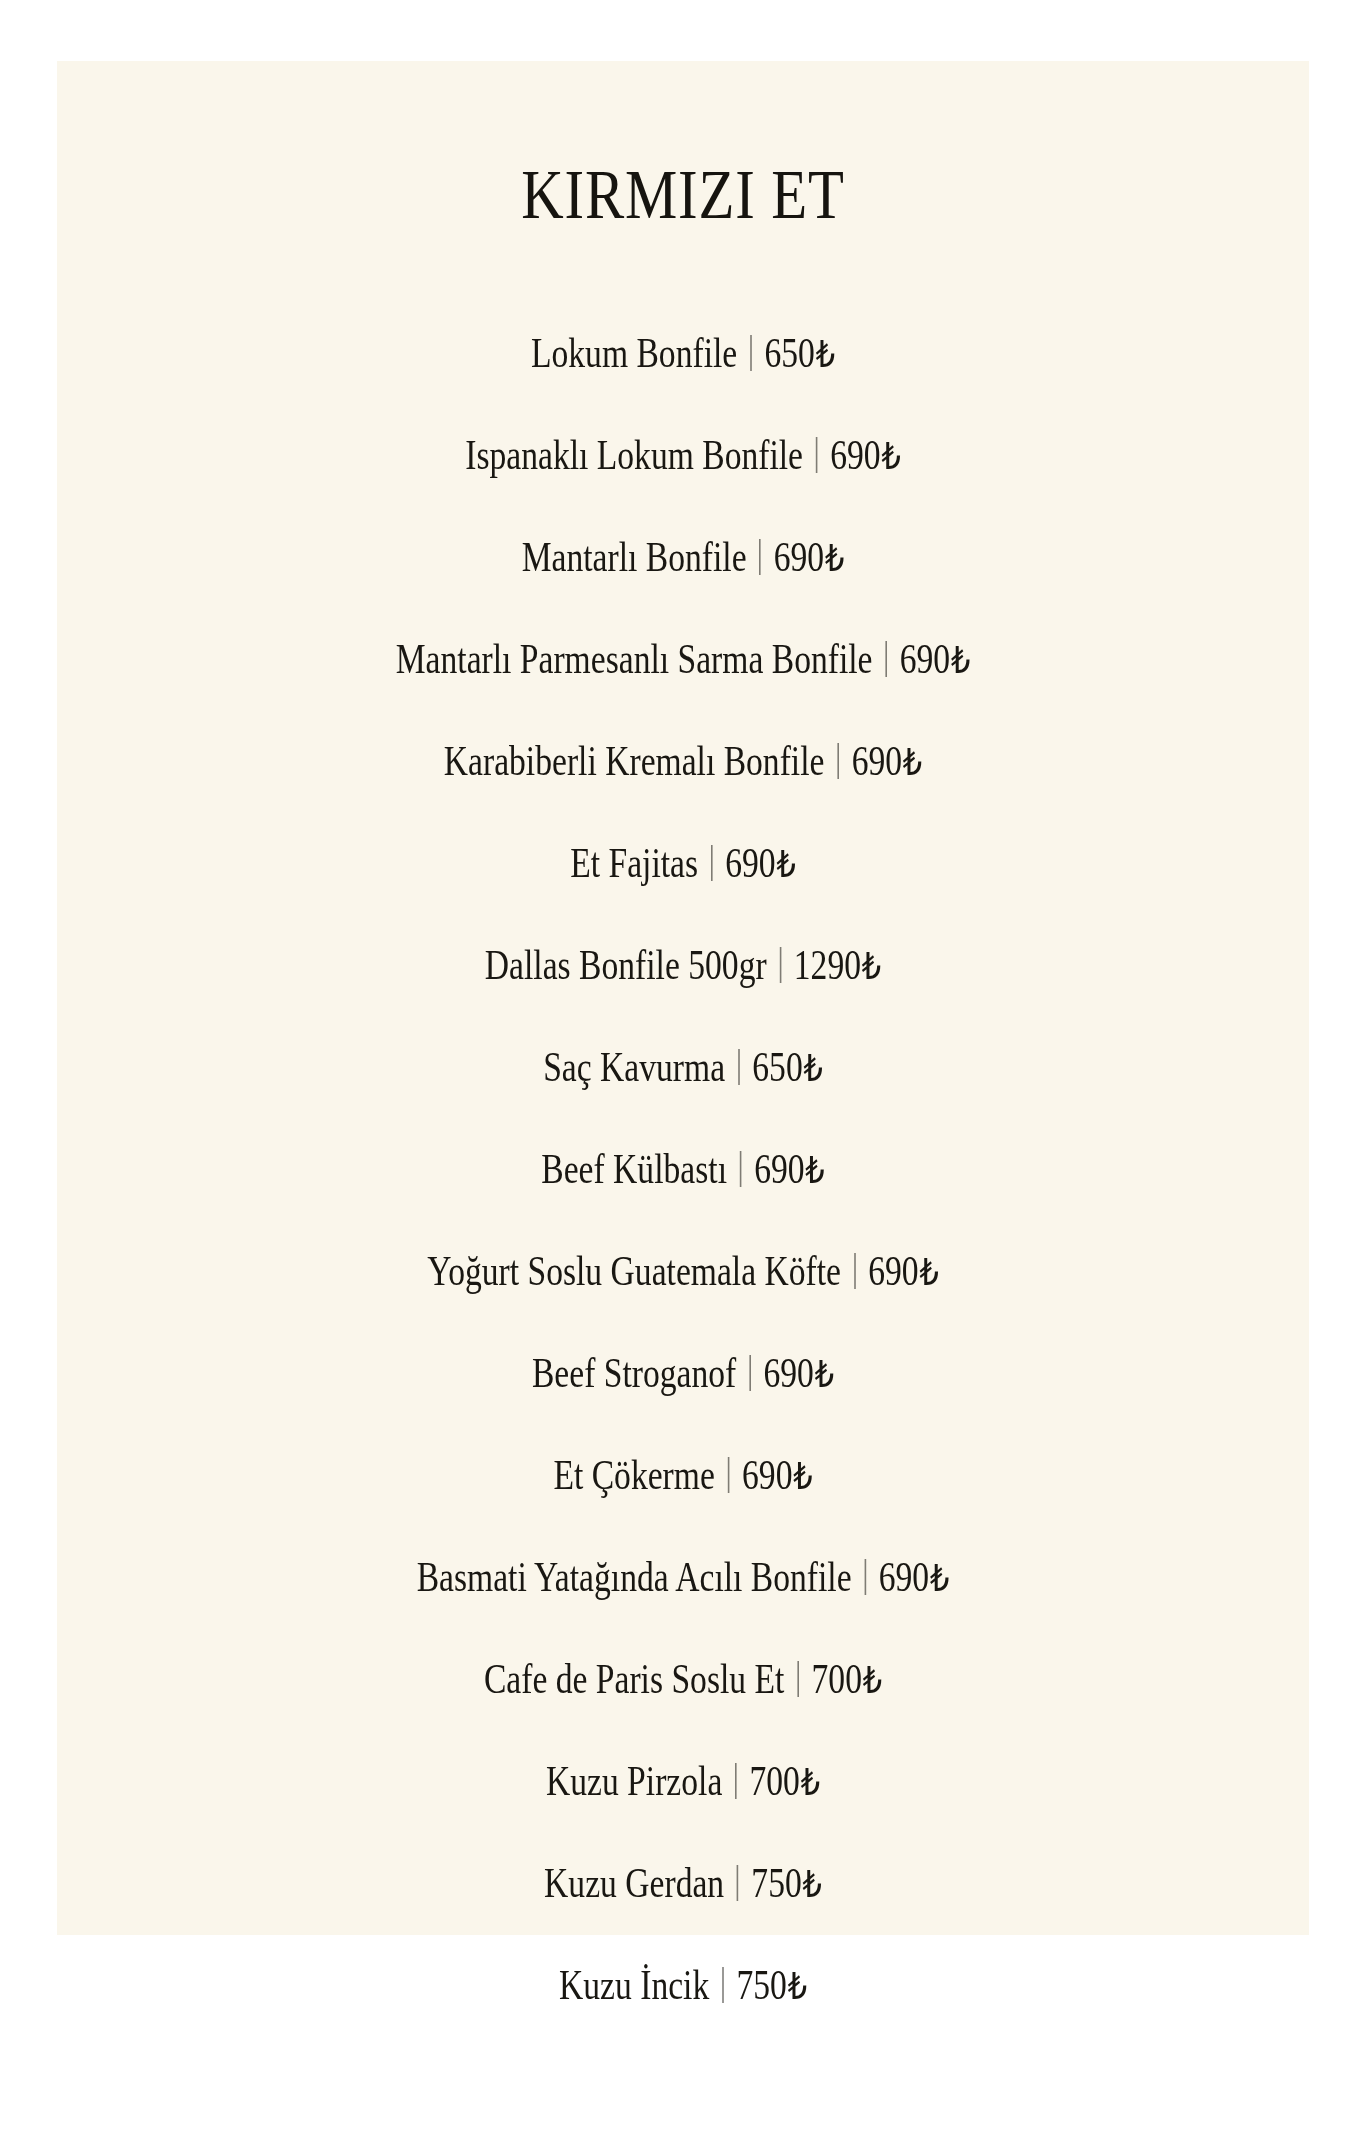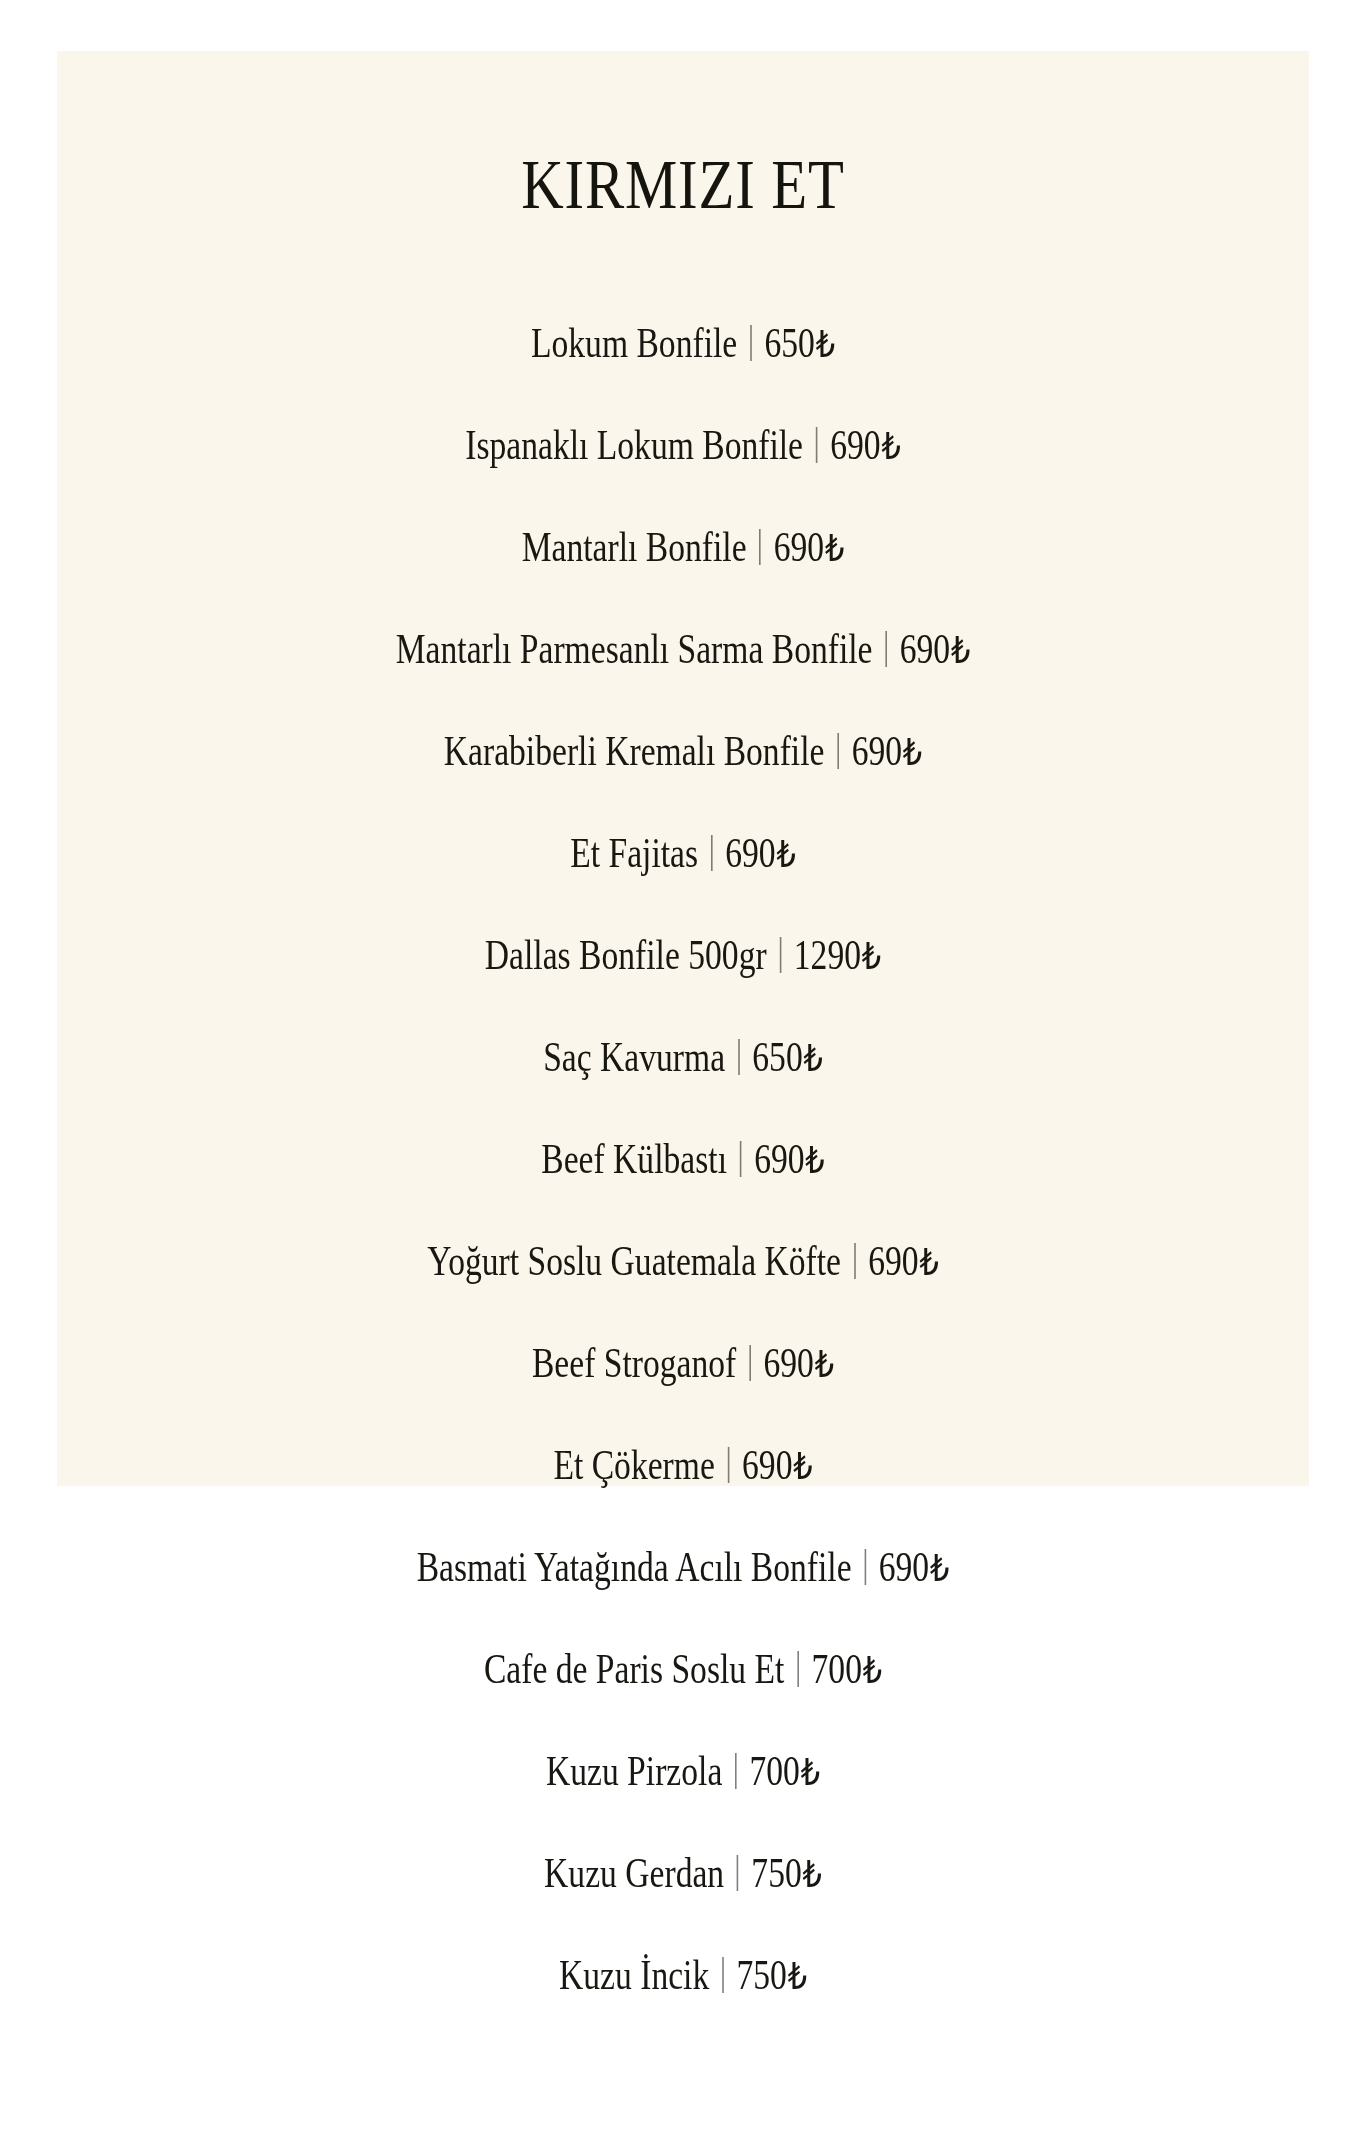--- a/index.html
+++ b/index.html
@@ -11,23 +11,23 @@
   }
   body {
     position: relative;
     width: 1366px;
     height: 2133px;
     overflow: hidden;
   }
   .menu-card {
     position: absolute;
     left: 57px;
-    top: 51px;
+    top: 61px;
     width: 1252px;
-    height: 1435px;
+    height: 1874px;
     background: #faf6eb;
   }
   .menu-title {
     margin: 0;
     padding-top: 96px;
     height: 76px;
     line-height: 76px;
     text-align: center;
     font-size: 70px;
     font-weight: 500;

